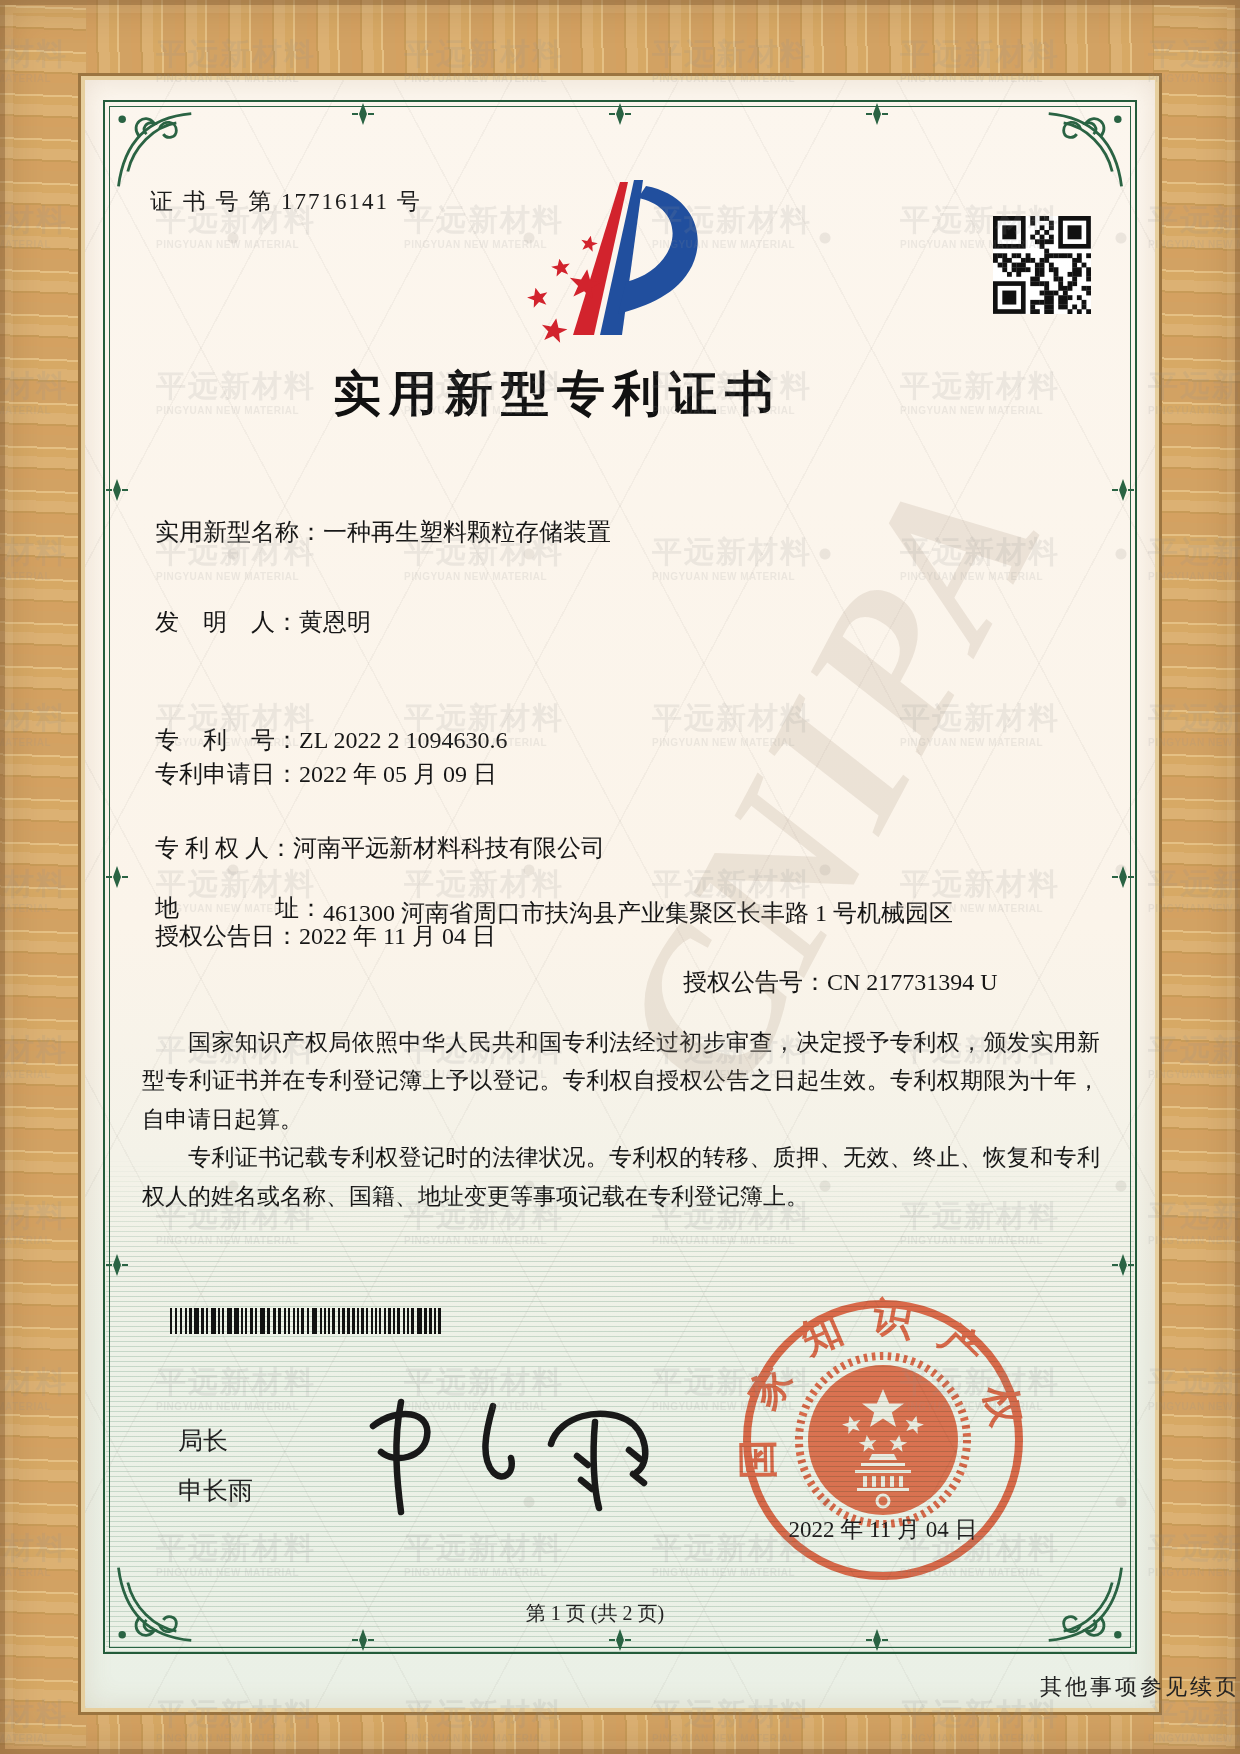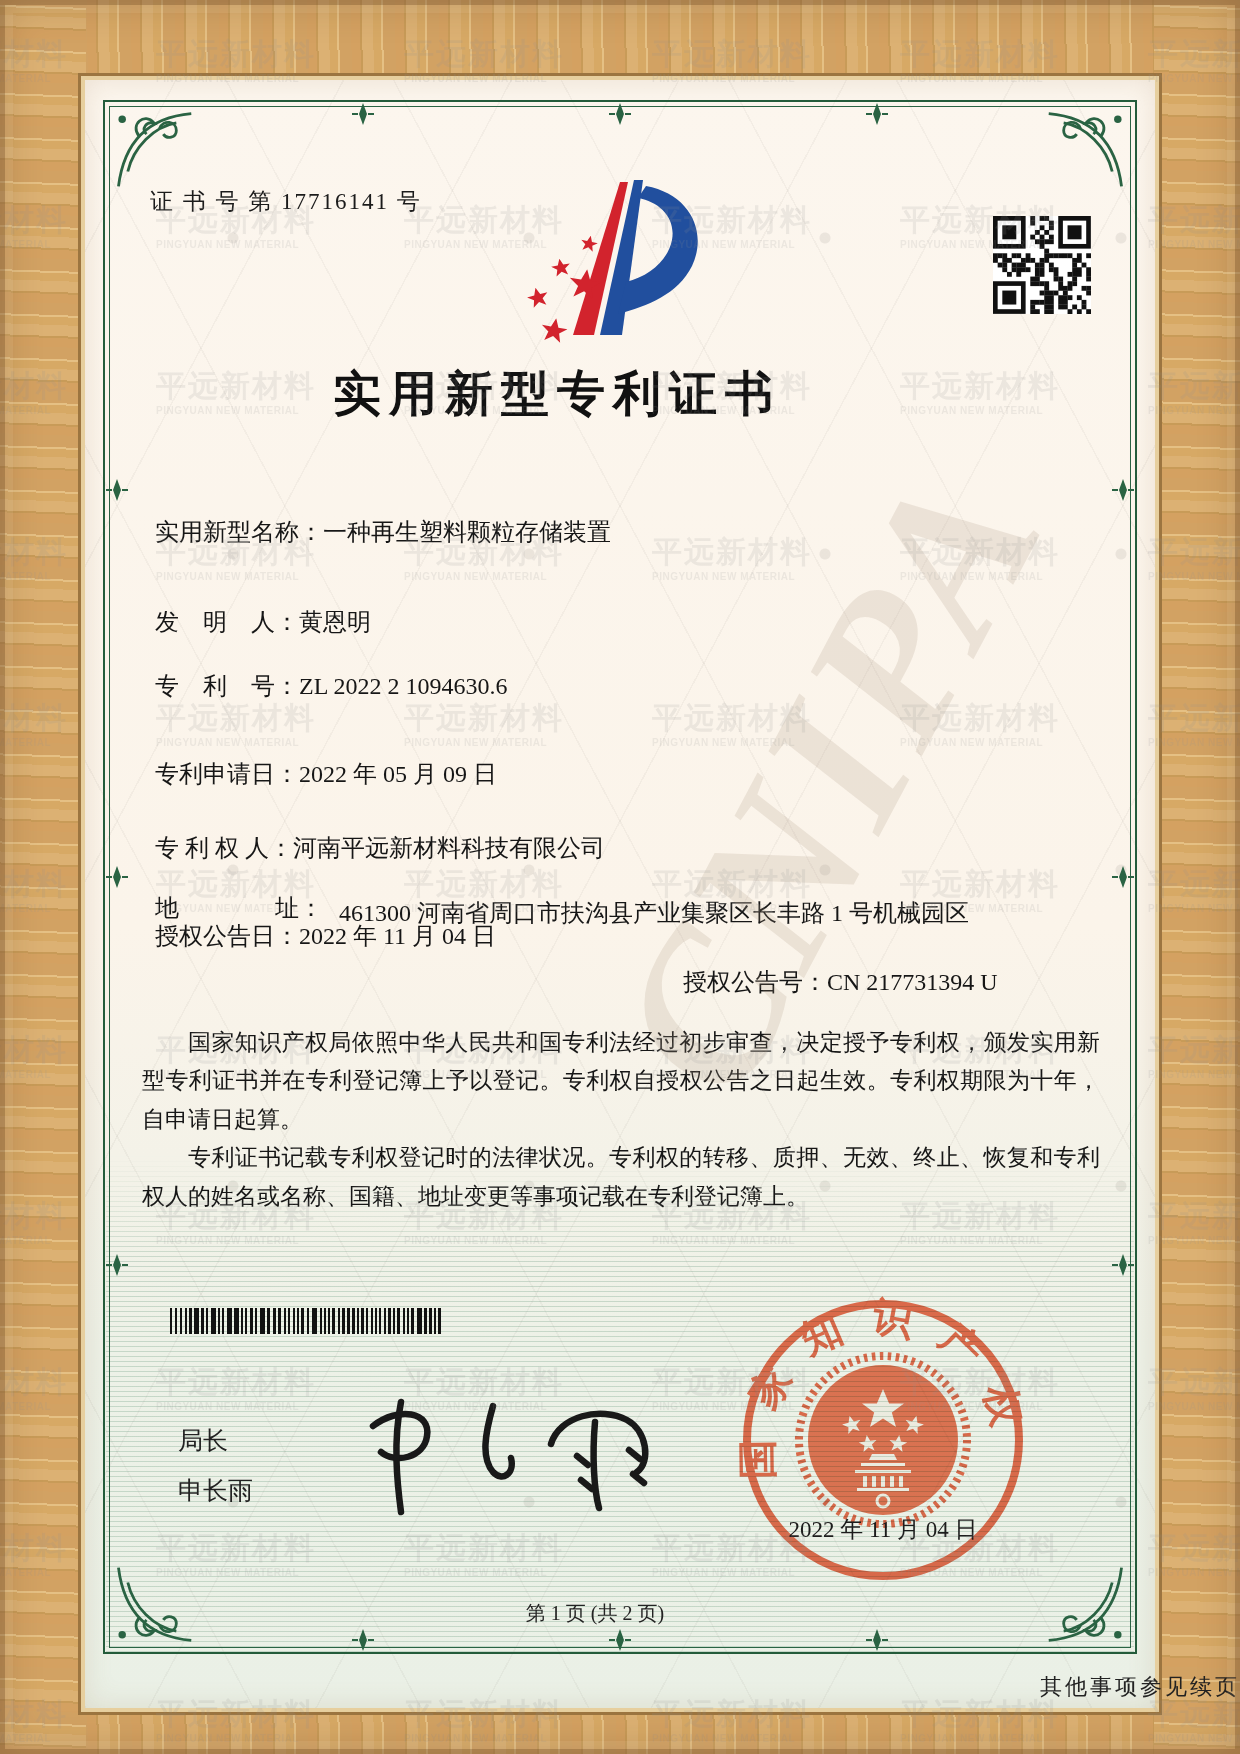--- a/index.html
+++ b/index.html
@@ -30,21 +30,21 @@
     mask-image:linear-gradient(180deg,transparent 0,#000 22%);}
   
   .gborder{position:absolute;left:103px;top:100px;width:1034px;height:1554px;border:2.5px solid #245c3b;box-sizing:border-box;}
   .gborder-inner{position:absolute;inset:4px;border:1px solid #2a6343;}
   .gborder-svg{position:absolute;left:103px;top:100px;pointer-events:none;}
   
   .cert-no{position:absolute;left:150px;top:186px;font-size:23px;letter-spacing:2px;color:#1b1b1b;white-space:pre;}
   .title{position:absolute;left:107px;top:330px;width:900px;text-align:center;font-size:48px;font-weight:bold;letter-spacing:8px;color:#111;}
   .frow{position:absolute;left:155px;font-size:24px;color:#161616;white-space:pre;}
   .frow .lab,.frow .val{white-space:pre;}
-  .frow6{display:flex;gap:16px;}
+  .frow6{display:flex;}
   .frow6 .lab{flex:0 0 auto;}
   .frow6 .val{width:742px;white-space:normal;line-height:43px;}
   .paras{position:absolute;left:142px;top:1024px;width:958px;font-size:23px;line-height:38.4px;text-align:justify;color:#161616;}
   .paras p{margin:0;text-indent:2em;}
   .director-title{position:absolute;left:178px;top:1424px;font-size:25px;font-weight:500;font-family:"Liberation Sans","DejaVu Sans",sans-serif;color:#222;}
   .director-name{position:absolute;left:178px;top:1474px;font-size:25px;font-weight:500;font-family:"Liberation Sans","DejaVu Sans",sans-serif;color:#222;}
   .seal-date{position:absolute;left:758px;top:1514px;width:250px;text-align:center;font-size:23px;color:#1c1c1c;white-space:pre;}
   .page-note{position:absolute;left:145px;top:1600px;width:900px;text-align:center;font-size:20px;color:#222;white-space:pre;}
   .cont-note{position:absolute;left:0;top:1672px;width:1240px;text-align:right;font-size:22px;letter-spacing:3px;color:#222;}
   .cnipa-wm{position:absolute;left:370px;top:665px;width:900px;height:220px;text-align:center;
@@ -281,21 +281,21 @@
         <rect x="0" y="65.24000000000001" width="32.620000000000005" height="32.620000000000005"></rect>
         <rect x="4.66" y="69.9" width="23.3" height="23.3" fill="#fff"></rect>
         <rect x="9.32" y="74.56" width="13.98" height="13.98"></rect>
       </g>
   </svg>
 
   <h1 class="title">实用新型专利证书</h1>
 
   <div class="frow" style="top:516px"><span class="lab">实用新型名称：</span><span class="val">一种再生塑料颗粒存储装置</span></div>
   <div class="frow" style="top:606px"><span class="lab">发　明　人：</span><span class="val">黄恩明</span></div>
-  <div class="frow" style="top:670px"><span class="lab">专　利　号：</span><span class="val">ZL 2022 2 1094630.6</span></div>
+  <div class="frow" style="top:724px"><span class="lab">专　利　号：</span><span class="val">ZL 2022 2 1094630.6</span></div>
   <div class="frow" style="top:758px"><span class="lab">专利申请日：</span><span class="val">2022 年 05 月 09 日</span></div>
   <div class="frow" style="top:832px"><span class="lab">专 利 权 人：</span><span class="val">河南平远新材料科技有限公司</span></div>
   <div class="frow frow6" style="top:892px"><span class="lab">地　　　　址：</span><span class="val">461300 河南省周口市扶沟县产业集聚区长丰路 1 号机械园区</span></div>
   <div class="frow" style="top:920px"><span class="lab">授权公告日：</span><span class="val">2022 年 11 月 04 日</span></div>
   <div class="frow" style="left:683px;top:966px"><span class="lab">授权公告号：</span><span class="val">CN 217731394 U</span></div>
 
   <div class="paras">
     <p>国家知识产权局依照中华人民共和国专利法经过初步审查，决定授予专利权，颁发实用新型专利证书并在专利登记簿上予以登记。专利权自授权公告之日起生效。专利权期限为十年，自申请日起算。</p>
     <p>专利证书记载专利权登记时的法律状况。专利权的转移、质押、无效、终止、恢复和专利权人的姓名或名称、国籍、地址变更等事项记载在专利登记簿上。</p>
   </div>

